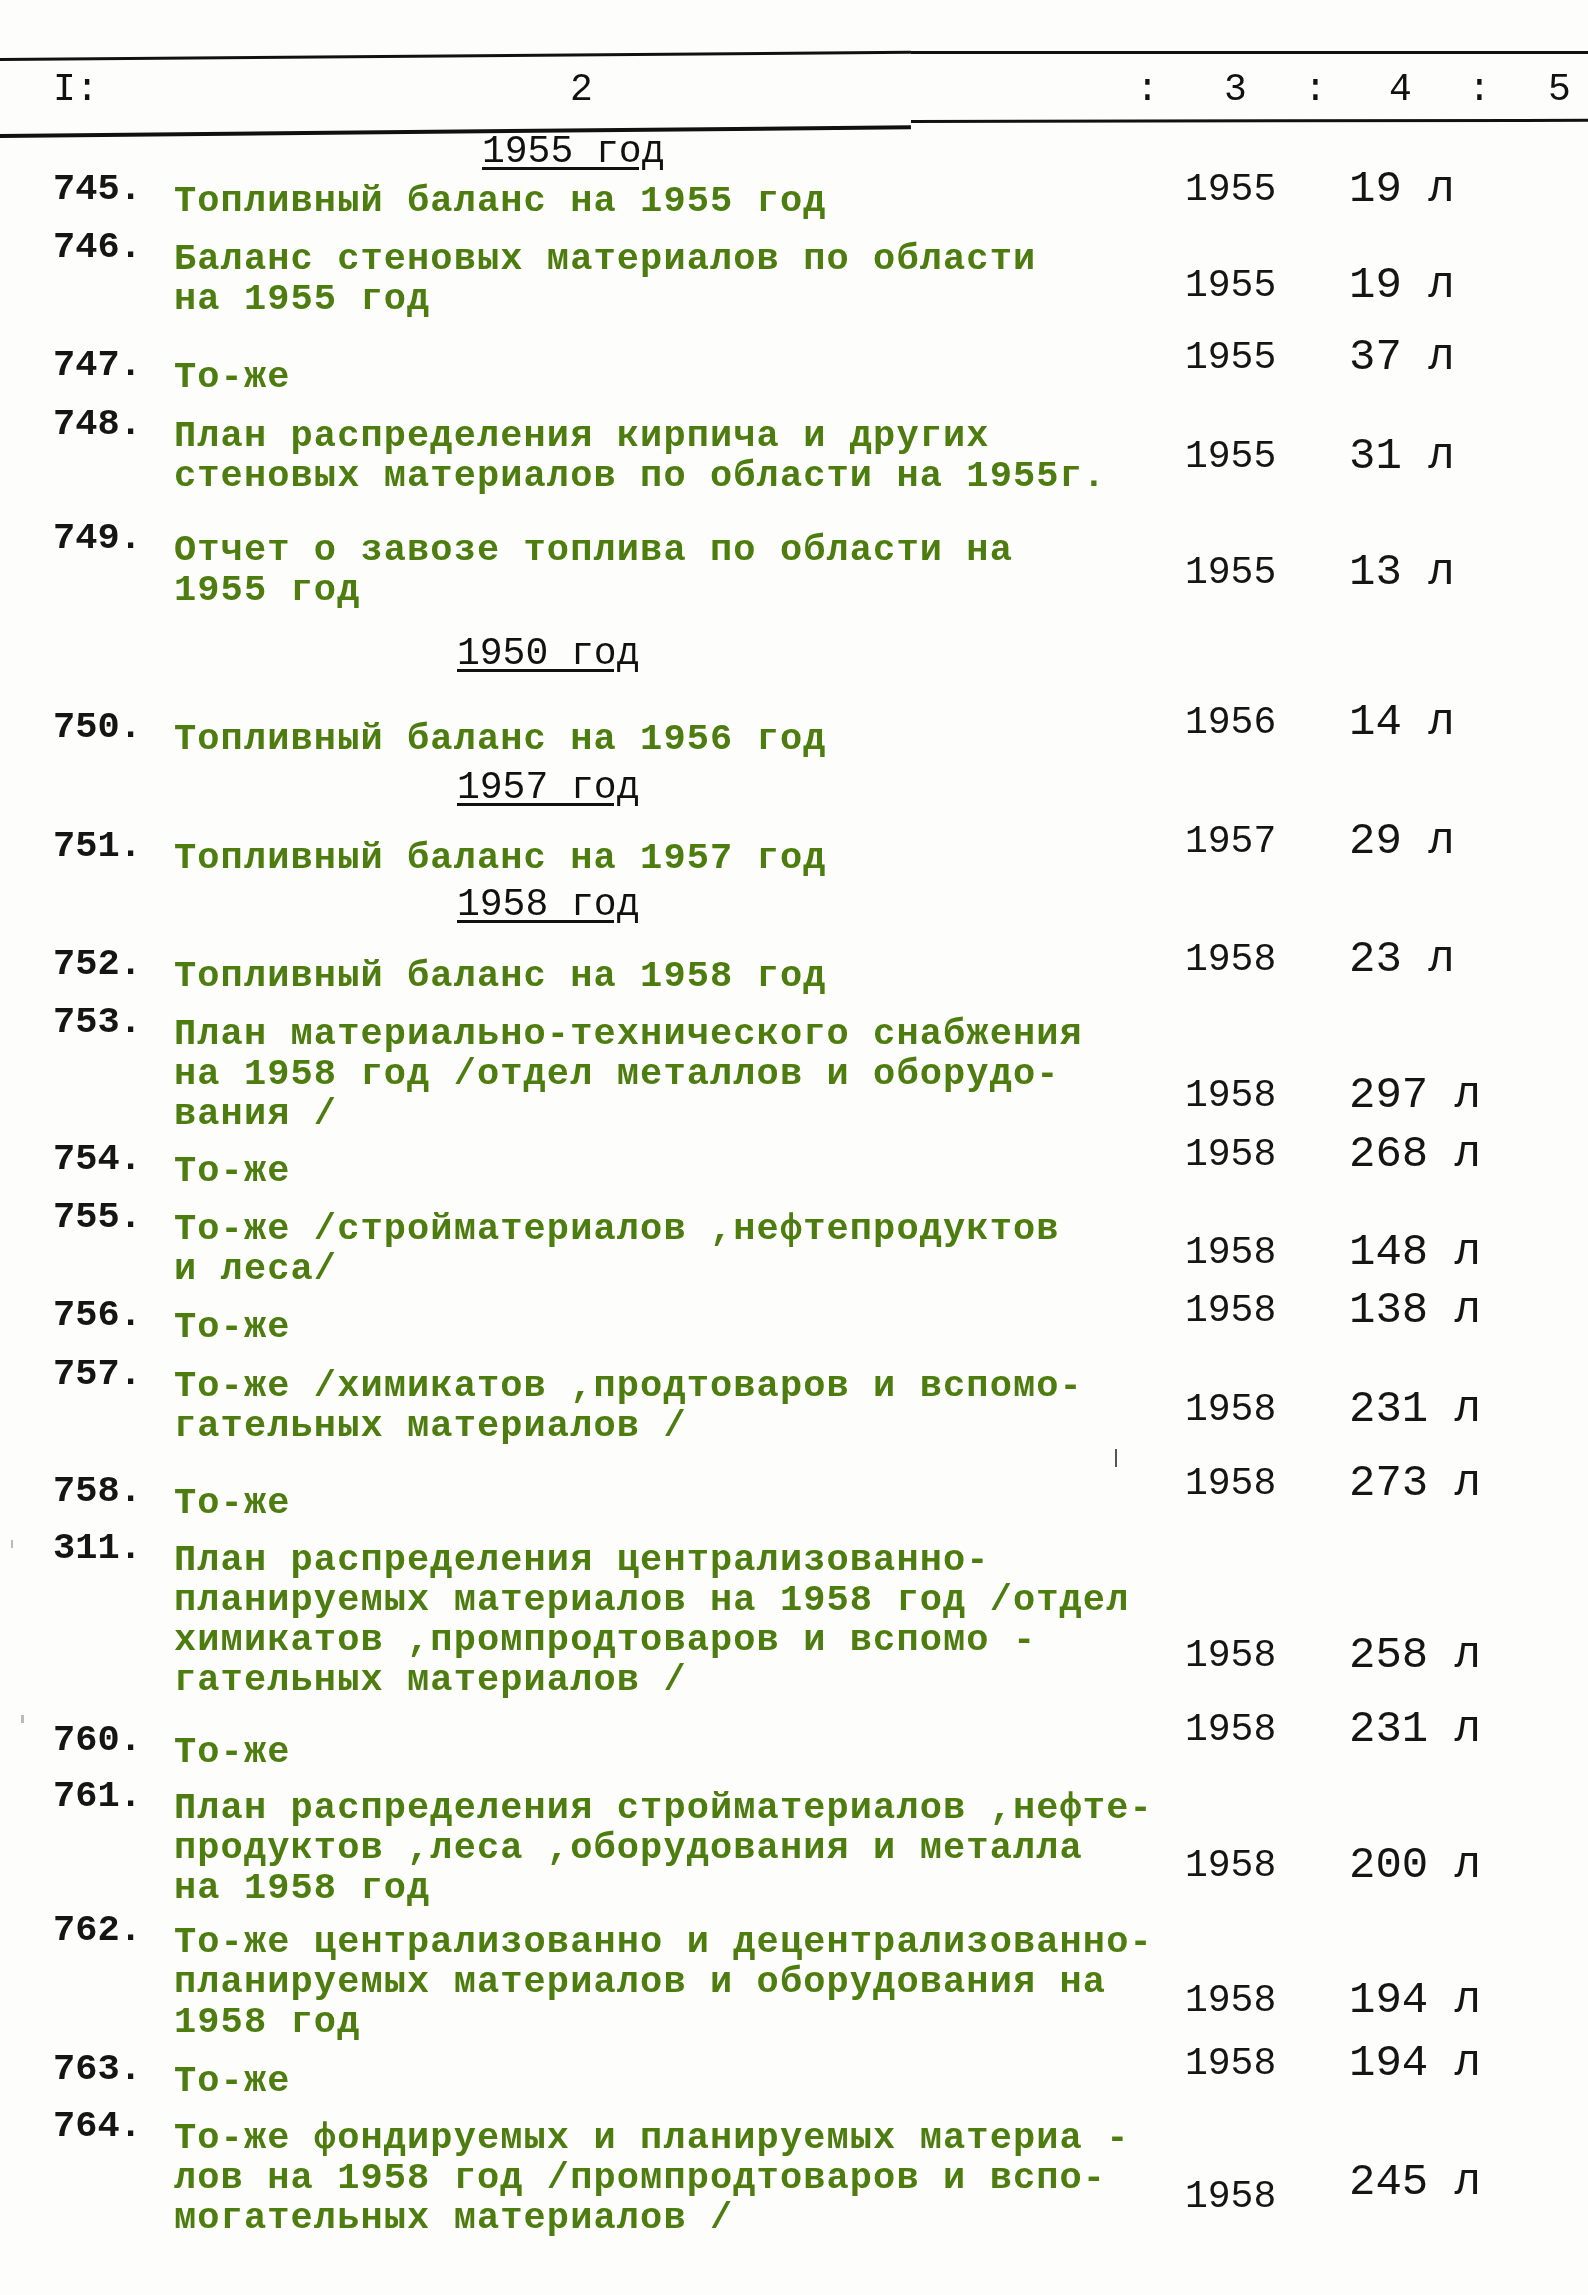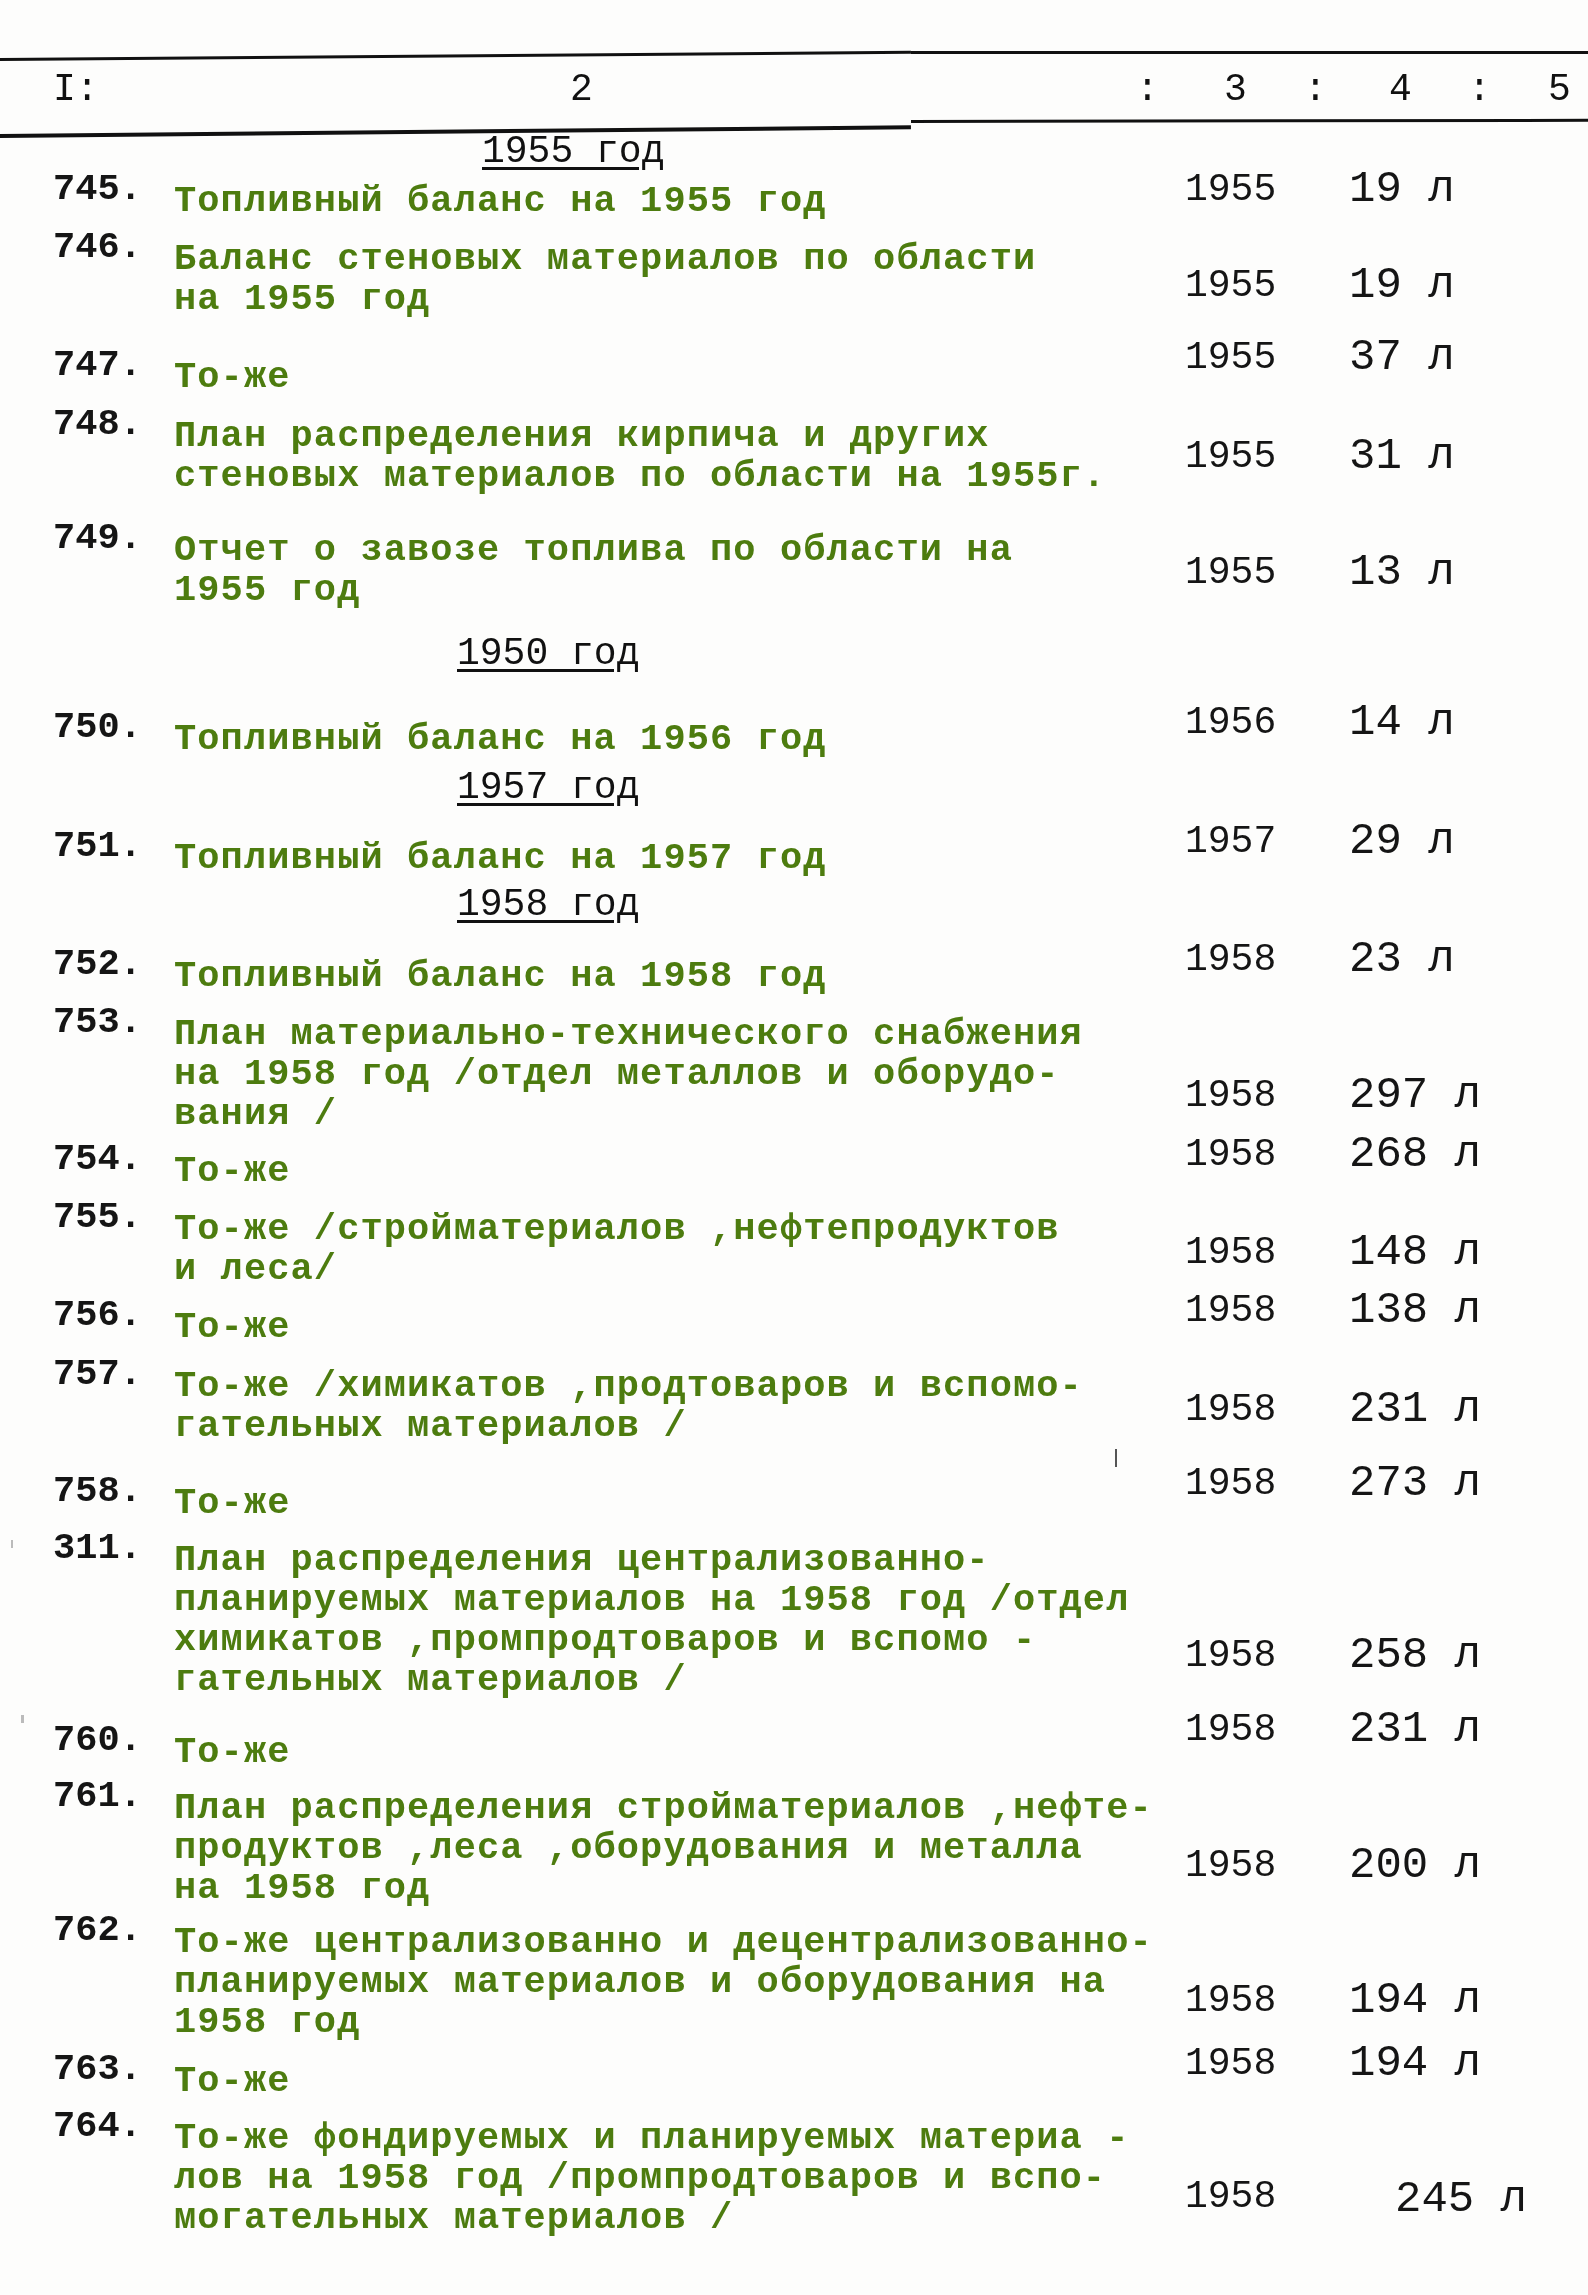--- a/index.html
+++ b/index.html
@@ -281,20 +281,20 @@
     <span class="year" style="top:-6.1px;">1958</span>
     <span class="sheets" style="top:-6.1px;">194 л</span>
   </div>
 
   <div class="entry" style="top:2106px;">
     <span class="num">764.</span>
     <span class="title">То-же фондируемых и планируемых материа -
 лов на 1958 год /промпродтоваров и вспо-
 могательных материалов /</span>
     <span class="year" style="top:70px;">1958</span>
-    <span class="sheets" style="top:73px;margin-left:46px;">245 л</span>
+    <span class="sheets" style="top:56px;">245 л</span>
   </div>
 
   <div class="speck" style="left:10.7px;top:1540px;"></div>
   <div class="speck" style="left:21.3px;top:1715px;"></div>
   <div class="speck" style="left:1115px;top:1449px;height:18.3px;background:#555;"></div>
 </div>
 
 
 </body></html>

